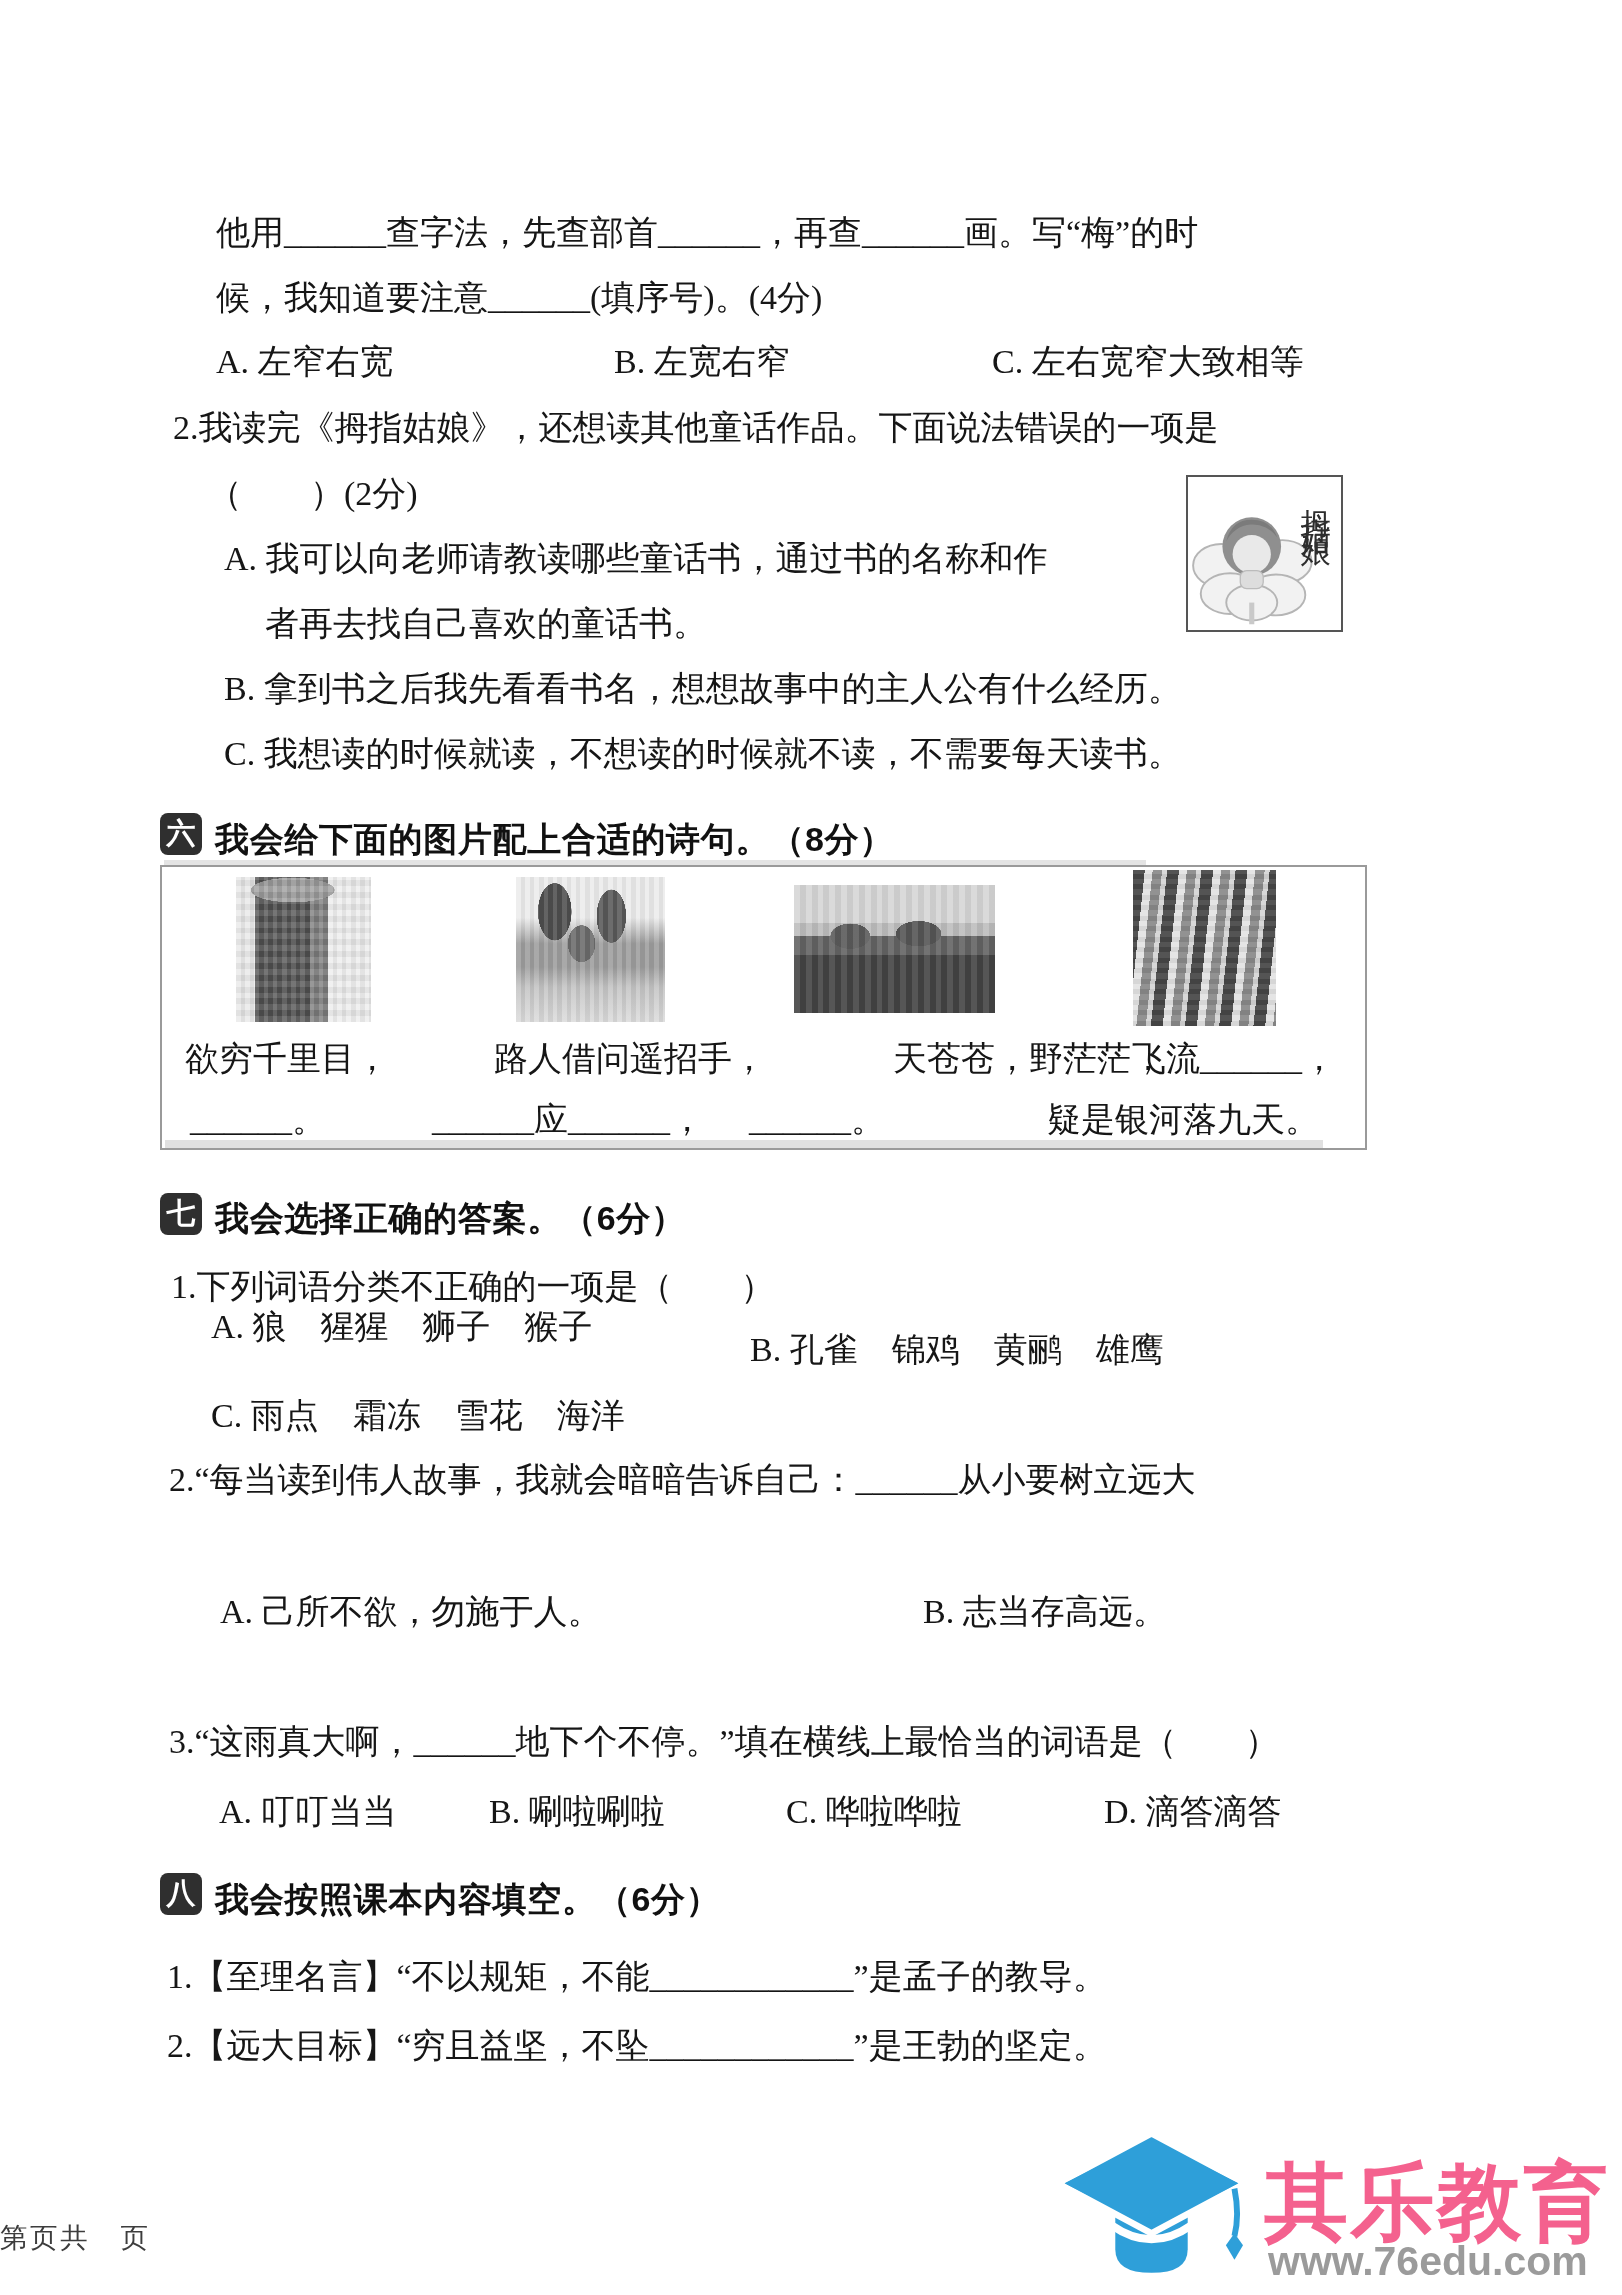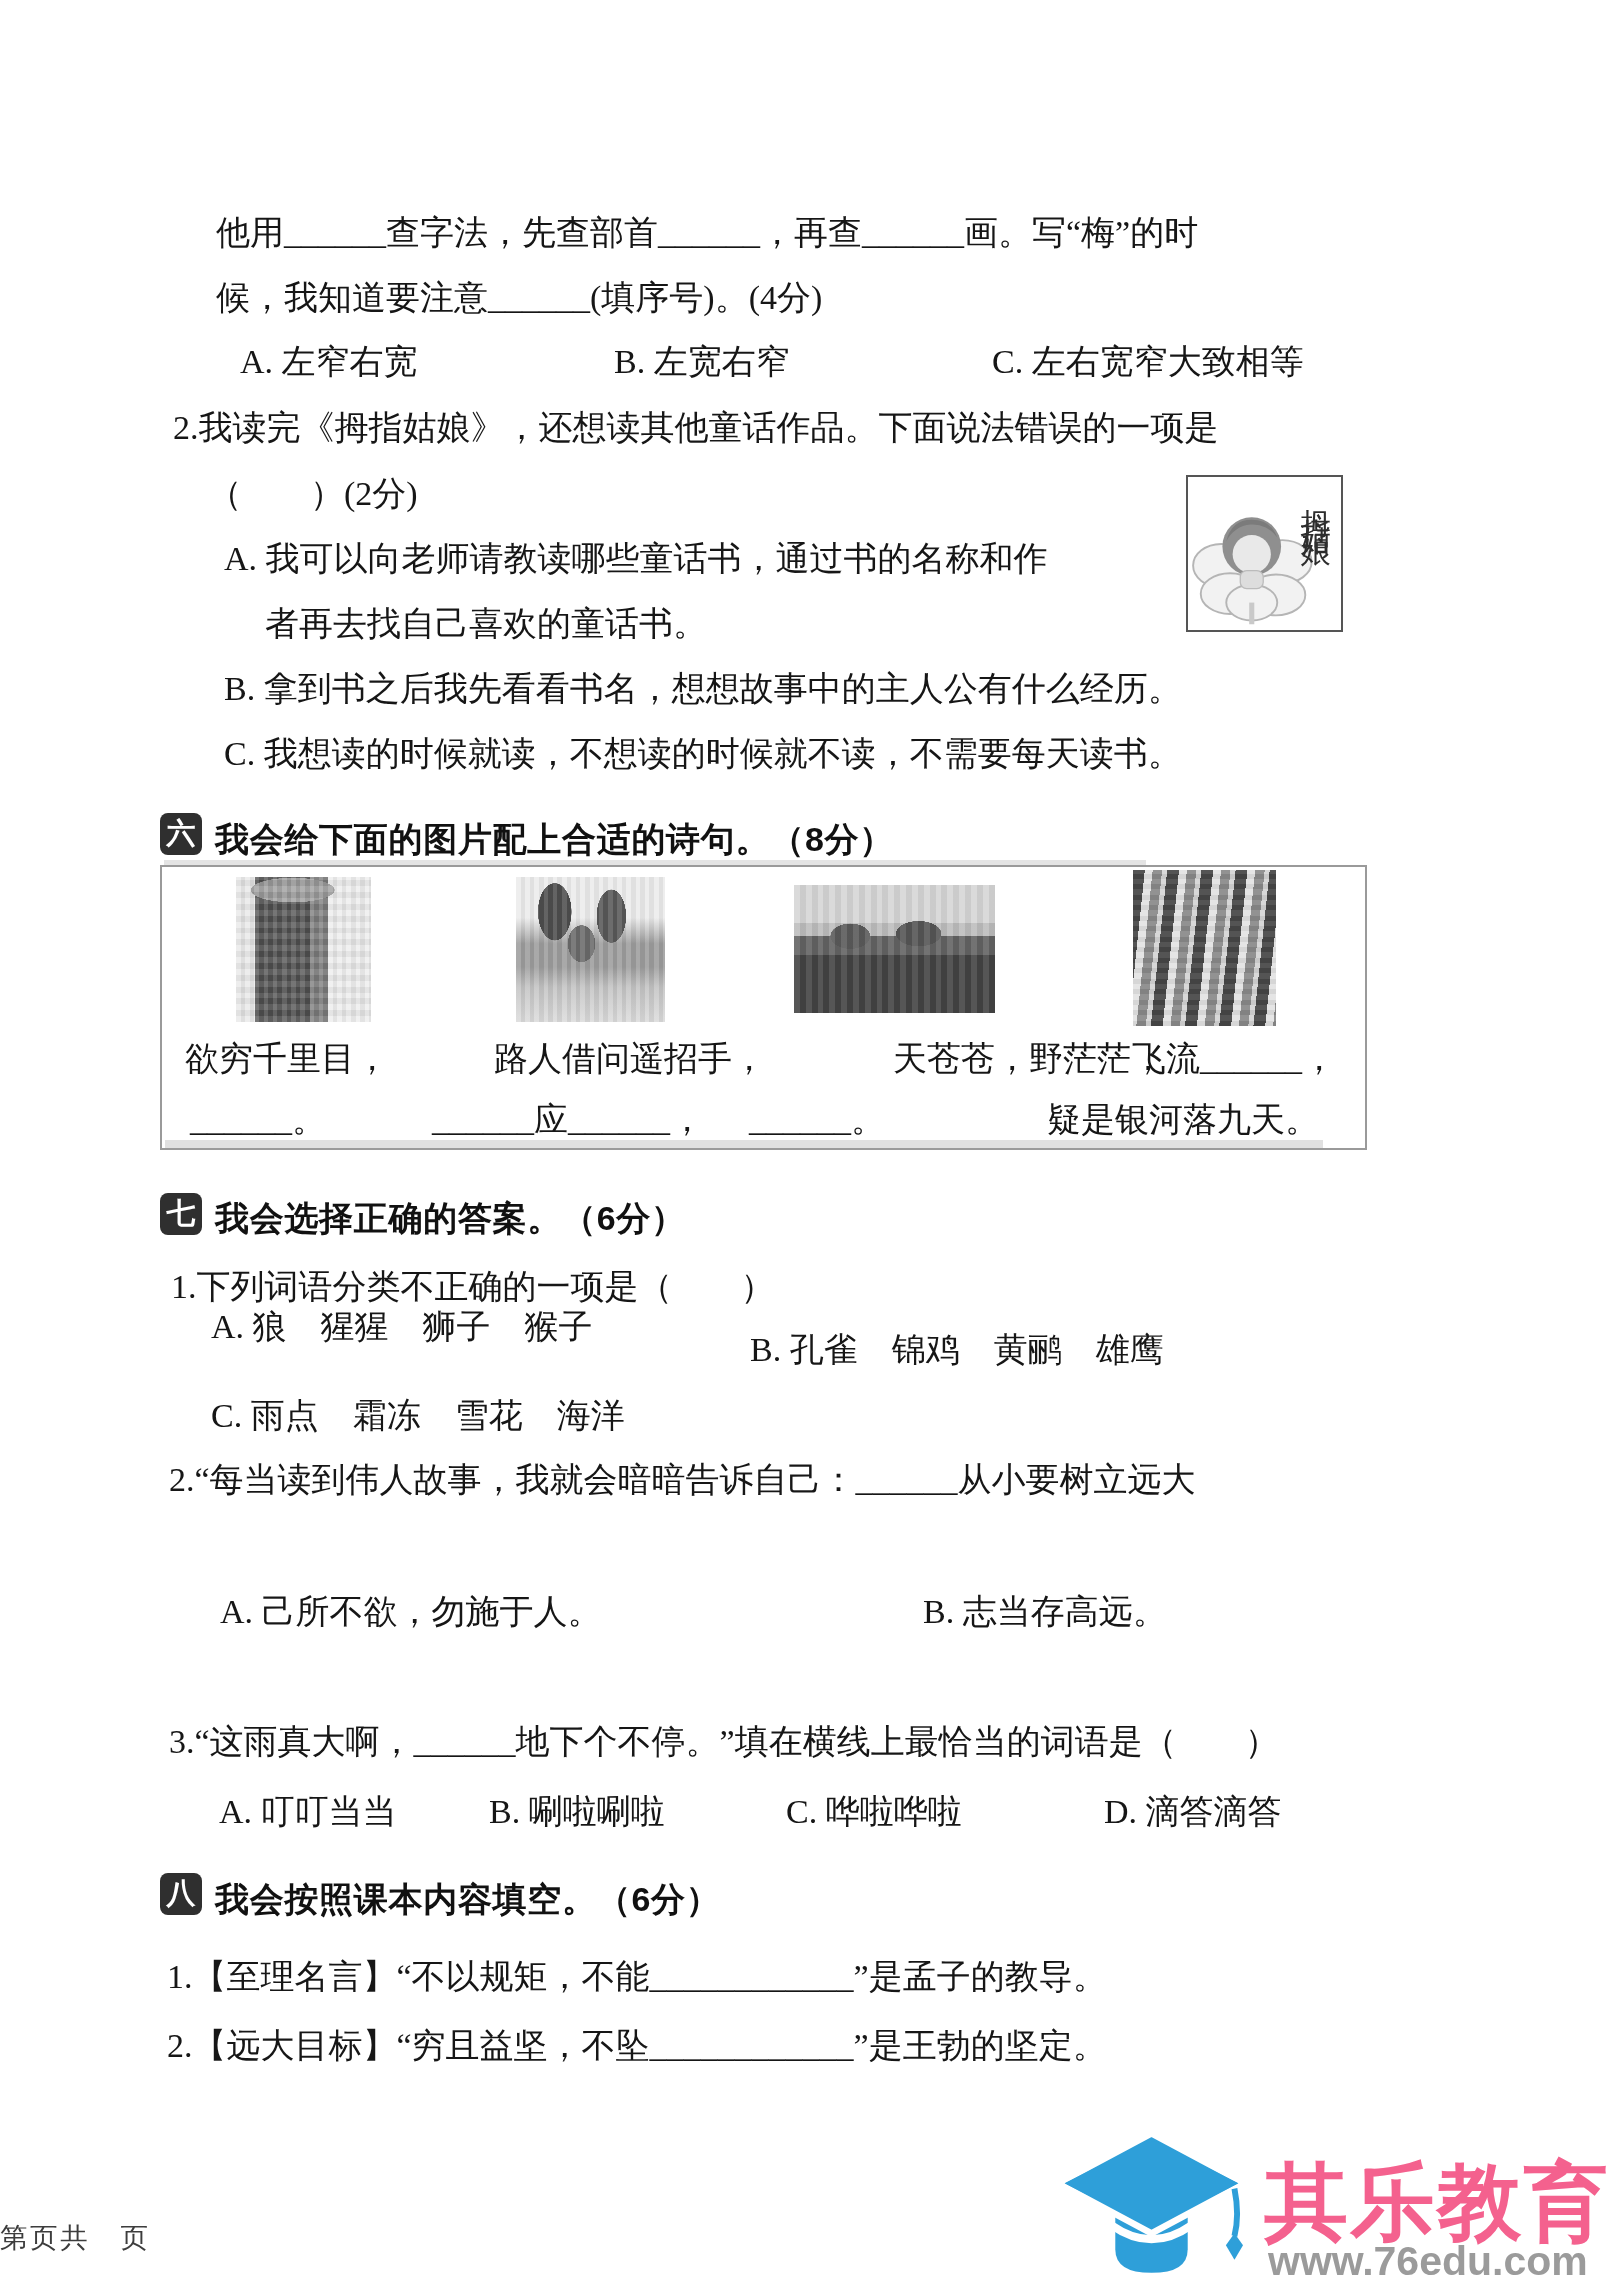--- a/index.html
+++ b/index.html
@@ -133,21 +133,21 @@
   }
 </style>
 </head>
 <body>
 
 <div class="page">
 
   <div class="t" style="left:216px;top:211px;">他用______查字法，先查部首______，再查______画。写“梅”的时</div>
   <div class="t" style="left:216px;top:276px;">候，我知道要注意______(填序号)。(4分)</div>
 
-  <div class="t" style="left:240px;top:340px;">A. 左窄右宽</div>
+  <div class="t" style="left:216px;top:340px;">A. 左窄右宽</div>
   <div class="t" style="left:614px;top:340px;">B. 左宽右窄</div>
   <div class="t" style="left:992px;top:340px;">C. 左右宽窄大致相等</div>
 
   <div class="t" style="left:173px;top:406px;">2.我读完《拇指姑娘》，还想读其他童话作品。下面说法错误的一项是</div>
   <div class="t" style="left:208px;top:472px;">（　　）(2分)</div>
 
   <div class="t" style="left:224px;top:537px;">A. 我可以向老师请教读哪些童话书，通过书的名称和作</div>
   <div class="t" style="left:265px;top:602px;">者再去找自己喜欢的童话书。</div>
   <div class="t" style="left:224px;top:667px;">B. 拿到书之后我先看看书名，想想故事中的主人公有什么经历。</div>
   <div class="t" style="left:224px;top:732px;">C. 我想读的时候就读，不想读的时候就不读，不需要每天读书。</div>

